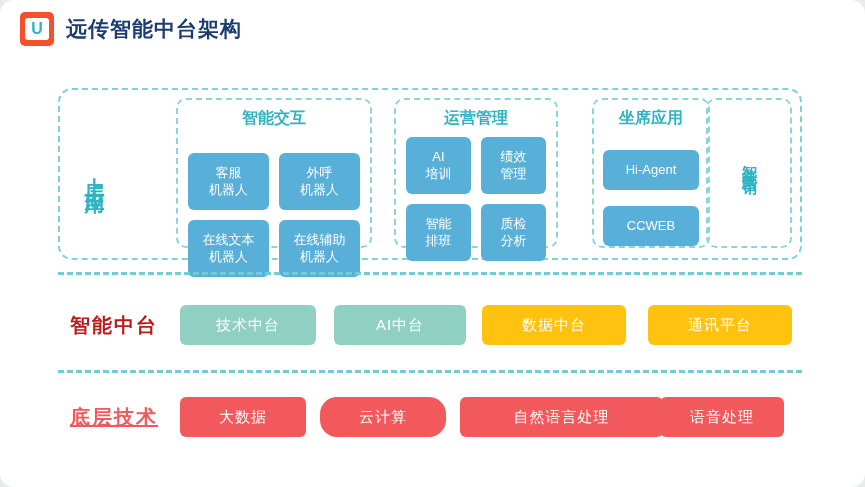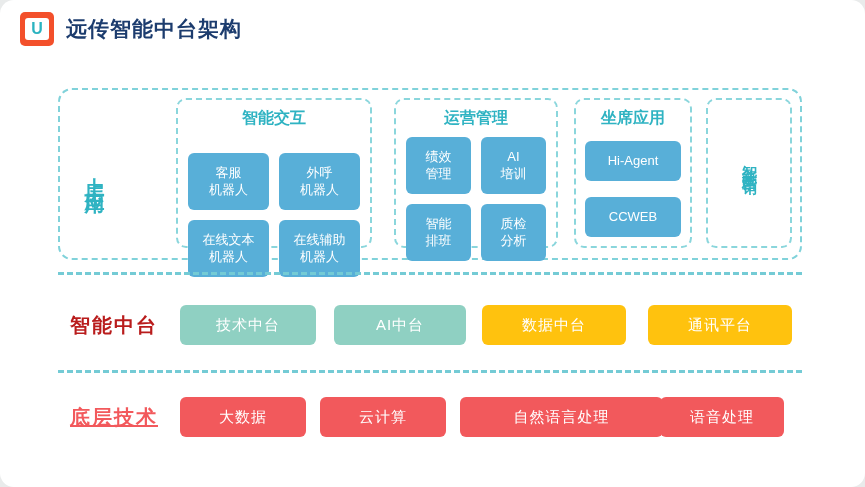--- a/index.html
+++ b/index.html
@@ -46,21 +46,21 @@
     color: #2FB3C2; font-weight: 700; font-size: 20px; letter-spacing: 6px;
   }
   .group {
     position: absolute; top: 8px;
     border: 2px dashed #8AD6DC; border-radius: 10px;
     box-sizing: border-box; height: 150px;
     display: flex; flex-direction: column; align-items: center;
   }
   .g1 { left: 116px; width: 196px; gap: 16px; }
   .g2 { left: 334px; width: 164px; }
-  .g3 { left: 514px; width: 118px; }
+  .g3 { left: 532px; width: 118px; justify-content: space-between; }
   .g4 { left: 646px; width: 86px; justify-content: center; }
   .group-title {
     color: #2FB3C2; font-weight: 700; font-size: 16px;
     margin: 8px 0 8px; text-align: center;
   }
   .grid2 {
     display: grid; grid-template-columns: 1fr 1fr;
     gap: 10px; padding: 0 10px; width: 100%; box-sizing: border-box;
   }
   .blk {
@@ -101,21 +101,21 @@
     color: #ffffff; font-size: 15px; letter-spacing: 1px;
   }
   .green  { background: #8FD0C2; }
   .yellow { background: #FFC20E; }
   .red    { background: #F2595C; }
   .p-tech { left: 180px; top: 305px; width: 136px; }
   .p-ai   { left: 334px; top: 305px; width: 132px; }
   .p-data { left: 482px; top: 305px; width: 144px; }
   .p-comm { left: 648px; top: 305px; width: 144px; }
   .p-big  { left: 180px; top: 397px; width: 126px; }
-  .p-cloud{ left: 320px; top: 397px; width: 126px; }
+  .p-cloud{ left: 320px; top: 397px; width: 126px; border-radius: 17px; }
   .p-nlp  { left: 460px; top: 397px; width: 203px; }
   .p-speech{ left: 660px; top: 397px; width: 124px; }
 </style>
 </head>
 <body>
 
 <div class="slide">
 
   <div class="logo">
     <div class="logo-inner">
@@ -137,24 +137,24 @@
         <div class="blk">在线文本
 机器人</div>
         <div class="blk">在线辅助
 机器人</div>
       </div>
     </div>
 
     <div class="group g2">
       <div class="group-title">运营管理</div>
       <div class="grid2">
+        <div class="blk">AI
+培训</div>
         <div class="blk">绩效
 管理</div>
-        <div class="blk">AI
-培训</div>
         <div class="blk">智能
 排班</div>
         <div class="blk">质检
 分析</div>
       </div>
     </div>
 
     <div class="group g3">
       <div class="group-title">坐席应用</div>
       <div class="stack">

